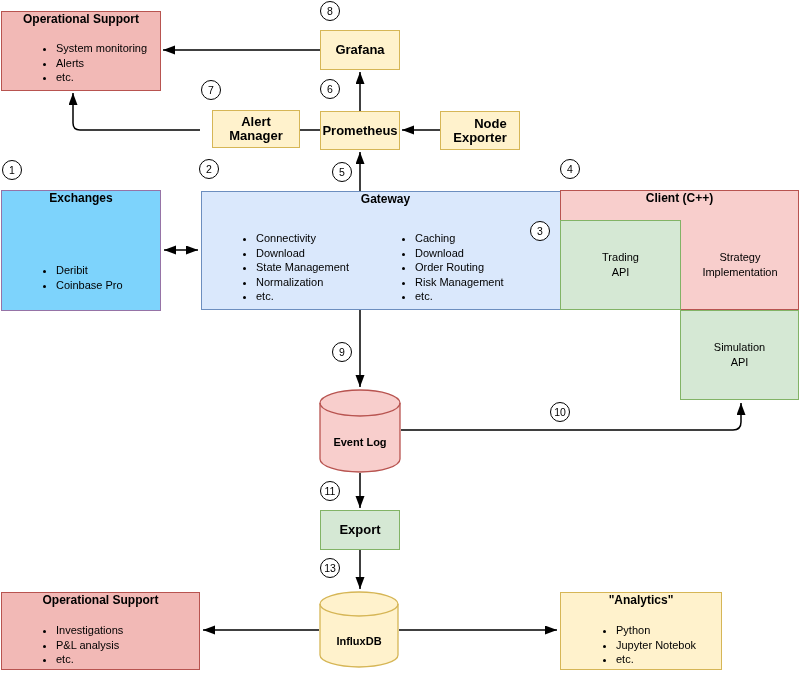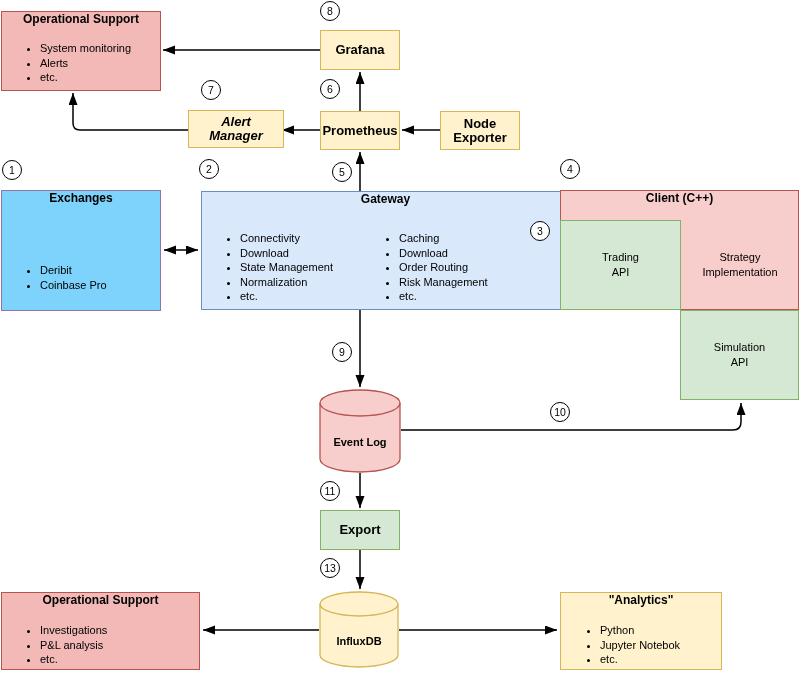--- a/index.html
+++ b/index.html
@@ -11,21 +11,21 @@
   .fill-pink{background:#F8CECC;border-color:#B85450;}
   .fill-yellow{background:#FFF2CC;border-color:#D6B656;}
   .fill-purple{background:#7dd3fc;border-color:#9673A6;}
   .fill-blue{background:#DAE8FC;border-color:#6C8EBF;}
   .fill-green{background:#D5E8D4;border-color:#82B366;}
   .node-title{font-weight:bold;font-size:12px;text-align:center;padding-top:0;}
   .centered{display:flex;align-items:center;justify-content:center;
             font-weight:bold;font-size:13px;text-align:center;white-space:pre-line;line-height:14px;}
   .centered-plain{display:flex;align-items:center;justify-content:center;
             font-size:11px;text-align:center;white-space:pre-line;line-height:15px;}
-  ul.bullets{position:absolute;margin:0;padding-left:38px;font-size:11px;line-height:14.5px;list-style:disc;}
+  ul.bullets{position:absolute;margin:0;padding-left:54px;font-size:11px;line-height:14.5px;list-style:disc;}
   ul.bullets li{margin:0;padding:0;}
   .badge{position:absolute;width:20px;height:20px;border:1px solid #000;border-radius:50%;
          background:#fff;display:flex;align-items:center;justify-content:center;
          font-size:10.5px;box-sizing:border-box;}
   .cyl-label{position:absolute;text-align:center;font-weight:bold;font-size:11px;}
   .overlay-label{position:absolute;}
 </style>
 </head>
 <body>
 
@@ -62,26 +62,26 @@
     <div class="node-title">Operational Support</div>
     <ul class="bullets" style="left:0;top:29px;">
       <li>System monitoring</li>
       <li>Alerts</li>
       <li>etc.</li>
     </ul>
   </div>
 
   <div class="box fill-yellow centered" style="left:320px;top:30px;width:80px;height:40px;">Grafana</div>
 
-  <div class="box fill-yellow centered" style="left:188px;top:110px;width:96px;height:38px;font-style:italic;">Alert
+  <div class="box fill-yellow centered" style="left:212px;top:110px;width:88px;height:38px;">Alert
 Manager</div>
 
   <div class="box fill-yellow centered" style="left:320px;top:111px;width:80px;height:39px;">Prometheus</div>
 
-  <div class="box fill-yellow centered" style="left:440px;top:111px;width:80px;height:39px;">Node
+  <div class="box fill-yellow centered" style="left:440px;top:111px;width:80px;height:39px;text-align:right;">Node
 Exporter</div>
 
   <div class="box fill-purple" style="left:1px;top:190px;width:160px;height:121px;">
     <div class="node-title">Exchanges</div>
     <ul class="bullets" style="left:0;top:72px;">
       <li>Deribit</li>
       <li>Coinbase Pro</li>
     </ul>
   </div>
 

